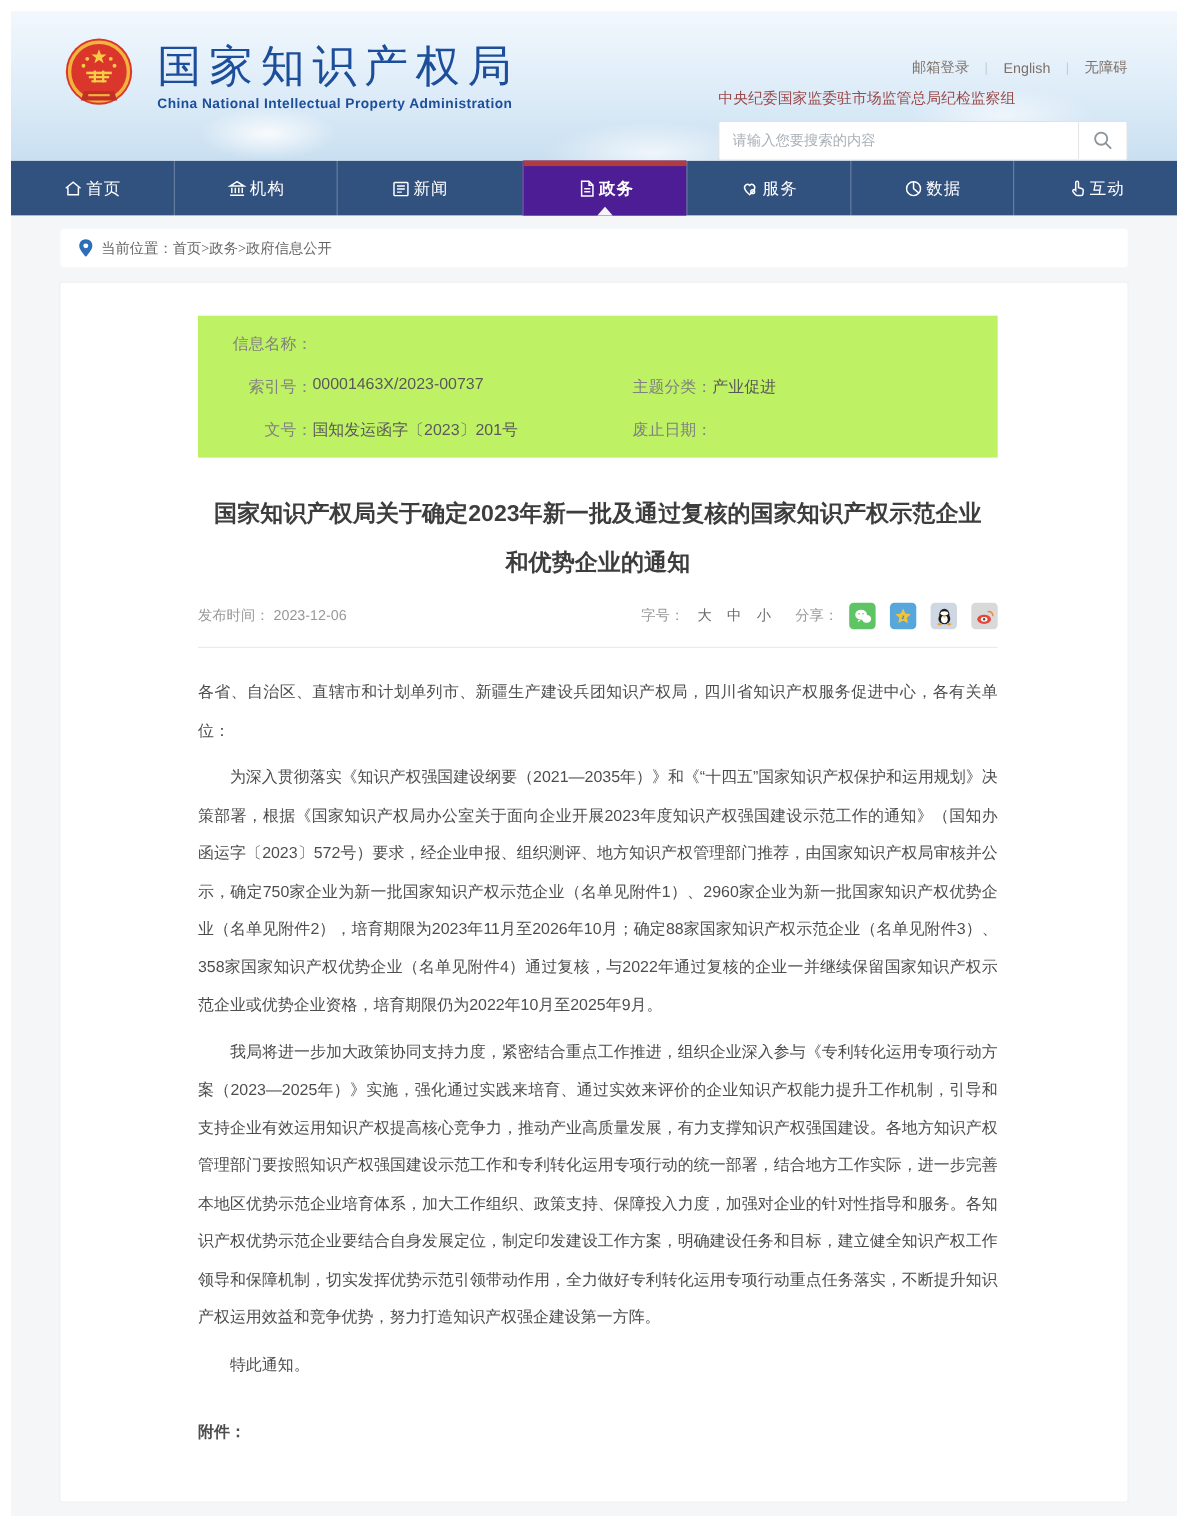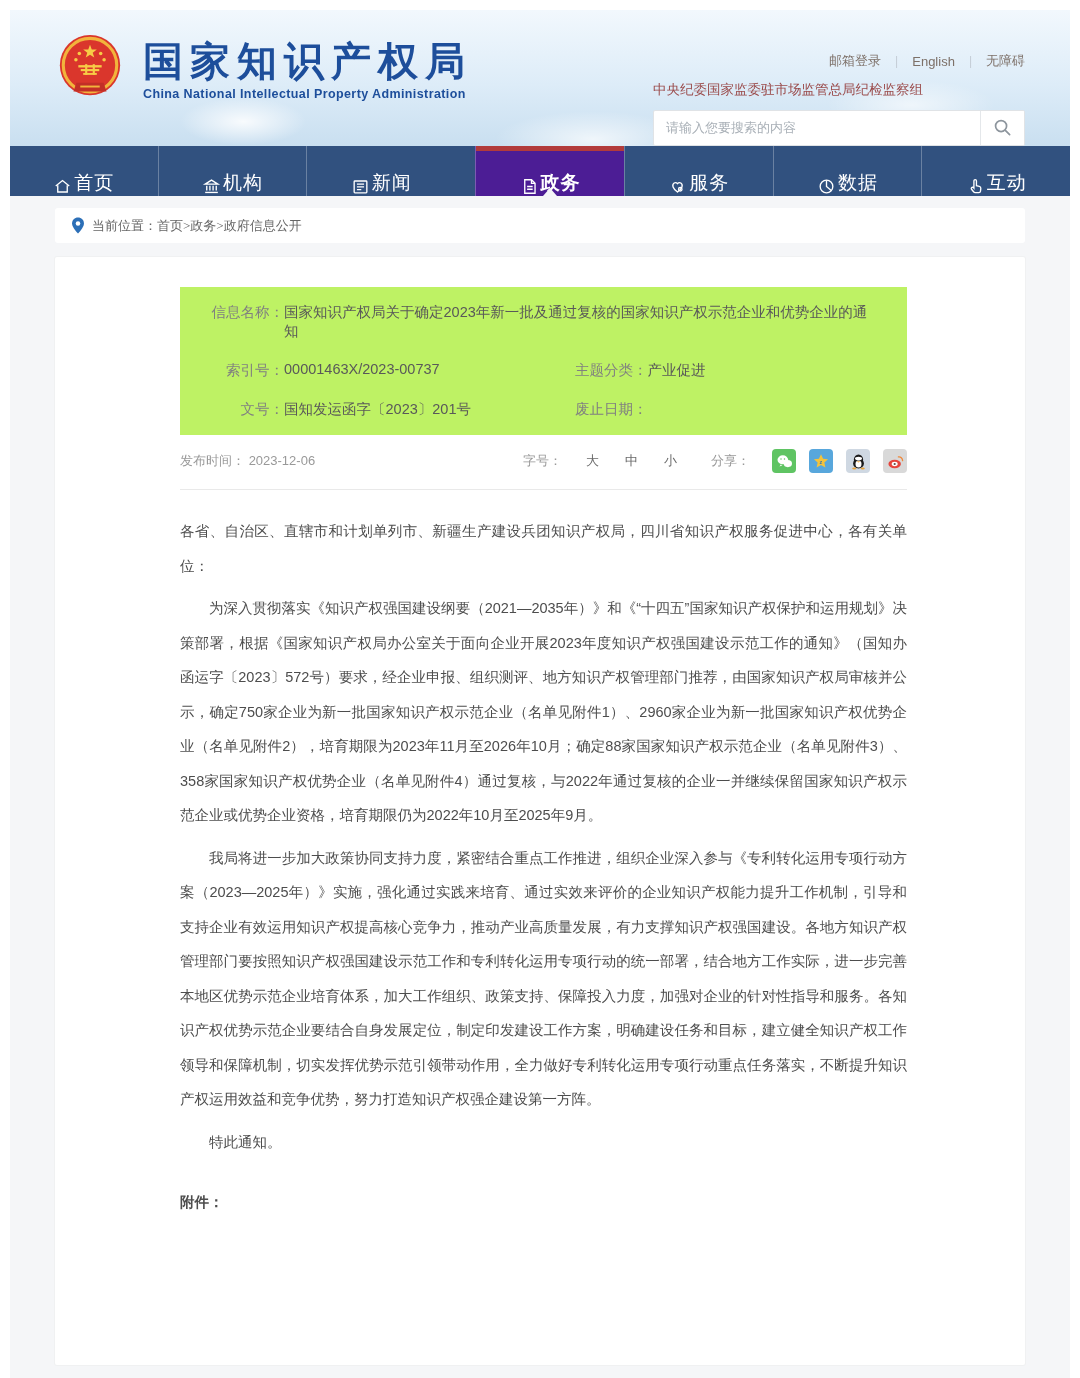--- a/index.html
+++ b/index.html
@@ -18,21 +18,21 @@
       radial-gradient(90px 34px at 22% 82%, rgba(255,255,255,.85), rgba(255,255,255,0) 70%),
       radial-gradient(140px 40px at 55% 95%, rgba(255,255,255,.7), rgba(255,255,255,0) 70%),
       radial-gradient(120px 36px at 85% 70%, rgba(255,255,255,.6), rgba(255,255,255,0) 70%),
       linear-gradient(180deg,#f2f8fd 0%, #ddecf8 55%, #c9dff0 100%);
     overflow:hidden;
   }
   .brand { position:absolute; left:45px; top:22px; display:flex; align-items:center; }
   .emblem { width:70px; height:76px; flex:0 0 auto; }
   .brand-text { margin-left:18px; }
   .brand-cn {
-    font-size:40px; font-weight:700; color:#1d4e9b; letter-spacing:7px;
+    font-size:40px; font-weight:400; color:#1d4e9b; letter-spacing:7px;
     line-height:1.1; white-space:nowrap;
   }
   .brand-en {
     margin-top:4px; font-size:12.5px; font-weight:700; color:#1d4e9b; letter-spacing:.4px;
     white-space:nowrap;
   }
   .header-right { position:absolute; right:45px; top:42px; width:372px; }
   .top-links { display:flex; justify-content:flex-end; align-items:center; gap:14px;
     font-size:13px; color:#7d7068; }
   .top-links .sep { color:#c4cdd6; font-size:12px; }
@@ -48,22 +48,22 @@
   }
   .searchbar input::placeholder { color:#a9b0b7; }
   .search-btn {
     width:44px; height:100%; display:flex; align-items:center; justify-content:center;
     border-left:1px solid #e4e7ea; cursor:pointer; background:#fff;
   }
 
   
   .nav { display:flex; height:50px; background:#31517f; }
   .tab {
-    position:relative; flex:1; display:flex; align-items:flex-end; justify-content:center;
-    gap:2px; color:#fff; font-size:19px; cursor:pointer; letter-spacing:1px;
+    position:relative; flex:1; display:flex; align-items:center; justify-content:center;
+    gap:2px; color:#fff; font-size:15px; cursor:pointer; letter-spacing:1px;
   }
   .tab + .tab { border-left:1px solid rgba(255,255,255,.28); }
   .tab .nicon { display:flex; align-items:center; }
   .tab.active { background:#4c1d95; font-weight:700;margin-left:20px; }
   .tab-accent { position:absolute; top:0; left:0; right:0; height:5px; background:#b23b3b; display:none; }
   .tab.active .tab-accent { display:block; }
   .tab-arrow {
     display:none; position:absolute; bottom:0; left:50%; margin-left:-7px;
     width:0; height:0; border-left:7px solid transparent; border-right:7px solid transparent;
     border-bottom:8px solid #f5f6f8;
@@ -91,21 +91,21 @@
   .info-cell { display:flex; flex:1; }
   .info-label { width:104px; text-align:right; color:#808080; flex:0 0 auto; }
   .info-value { color:#595959; padding-right:8px; }
   .info-row .wide .info-value { max-width:600px; }
 
   
   .article-title { margin-top:30px; text-align:center; font-size:21px; font-weight:700;
     color:#3d3d3d; line-height:2.1; }
   .meta-row { margin-top:14px; display:flex; align-items:center; font-size:13px; color:#999; }
   .meta-left { flex:1; }
-  .meta-right { display:flex; align-items:center; gap:22px; }
+  .meta-right { display:flex; align-items:center; gap:10px; }
   .fontsize-opt { color:#6a6a6a; cursor:pointer; padding:0 2px; }
   .share-label { margin-left:10px; }
   .share-icons { display:flex; gap:13px; }
   .share-ic { width:24px; height:24px; border-radius:4px; display:flex; align-items:center;
     justify-content:center; cursor:pointer; }
   .divider { margin-top:16px; border-top:1px solid #e9e9e9; }
 
   
   .bodytext { margin-top:24px; font-size:14.5px; line-height:2.38; color:#4d4d4d;
     text-align:justify; }
@@ -250,21 +250,20 @@
       <span class="bc-path" data-interactable="true">首页&gt;政务&gt;政府信息公开</span>
     </div>
 
     <div class="card" data-interactable="false">
       <div class="content" data-interactable="false">
 
         <div class="info-table" data-interactable="false">
           <div class="info-row" data-interactable="false">
             <div class="info-cell wide" data-interactable="false">
               <span class="info-label" data-interactable="false">信息名称：</span>
-              <span class="info-value" data-interactable="false">国家知识产权局关于确定2023年新一批及通过复核的国家知识产权示范企业和优势企业的通知</span>
             </div>
           </div>
           <div class="info-row" data-interactable="false">
             <div class="info-cell" data-interactable="false">
               <span class="info-label" data-interactable="false">索引号：</span>
               <span class="info-value" data-interactable="false">00001463X/2023-00737</span>
             </div>
             <div class="info-cell" data-interactable="false">
               <span class="info-label" data-interactable="false">主题分类：</span>
               <span class="info-value" data-interactable="false">产业促进</span>
@@ -275,20 +274,24 @@
               <span class="info-label" data-interactable="false">文号：</span>
               <span class="info-value" data-interactable="false">国知发运函字〔2023〕201号</span>
             </div>
             <div class="info-cell" data-interactable="false">
               <span class="info-label" data-interactable="false">废止日期：</span>
               <span class="info-value" data-interactable="false"></span>
             </div>
           </div>
         </div>
 
+        <div class="article-title" data-interactable="false">
+          <div data-interactable="false">国家知识产权局关于确定2023年新一批及通过复核的国家知识产权示范企业</div>
+          <div data-interactable="false">和优势企业的通知</div>
+        </div>
 
         <div class="meta-row" data-interactable="false">
           <div class="meta-left" data-interactable="false">
             <span data-interactable="false">发布时间：</span>
             <span data-interactable="false">2023-12-06</span>
           </div>
           <div class="meta-right" data-interactable="false">
             <span data-interactable="false">字号：</span>
             <span class="fontsize-opt" data-interactable="true">大</span>
             <span class="fontsize-opt" data-interactable="true">中</span>

